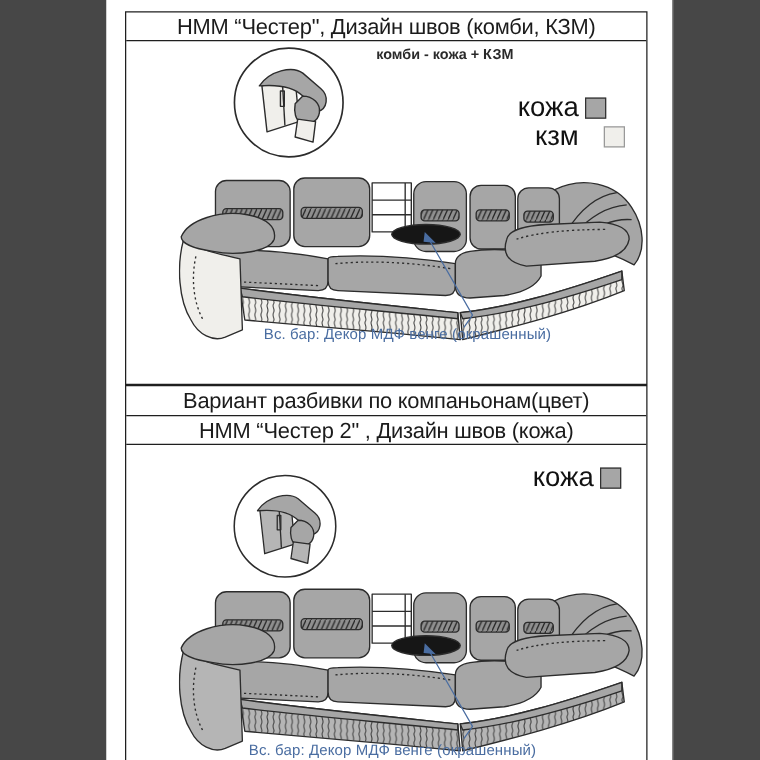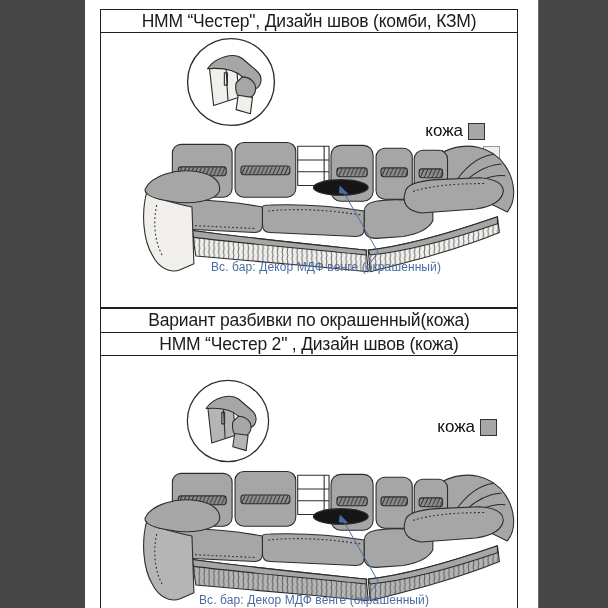--- a/index.html
+++ b/index.html
@@ -11,21 +11,21 @@
   .panel{position:absolute;left:100px;width:418px;border:1.5px solid #1f1f1f;background:#fff;box-sizing:border-box;}
   #panel1{top:9px;height:299px;}
   #panel2{top:308px;height:302px;}
   .hrow{position:relative;width:100%;border-bottom:1.5px solid #1f1f1f;box-sizing:border-box;
         display:flex;align-items:center;justify-content:center;
         font-size:17.5px;letter-spacing:-0.2px;white-space:nowrap;}
   .hrow.r1{height:24px;}
   .hrow.r2{height:23px;}
   .pbody{position:relative;width:100%;}
   .notes{position:absolute;left:200px;top:4px;font-size:11.5px;font-weight:700;line-height:15px;color:#2a2a2a;}
-  .legend-row{position:absolute;display:flex;align-items:center;gap:5px;font-size:17px;color:#111;margin-top:48px;}
+  .legend-row{position:absolute;display:flex;align-items:center;gap:5px;font-size:22px;color:#111;}
   .swatch{width:17px;height:17px;box-sizing:border-box;}
   .sw-leather{background:var(--leather,#a6a6a6);border:1.2px solid #333;}
   .sw-kzm{background:var(--kzm,#f0efeb);border:1.2px solid #999;}
   .inset{position:absolute;}
   .sofa{position:absolute;}
   .ann{position:absolute;font-size:12px;letter-spacing:0.1px;color:var(--annotation,#4a6da1);white-space:nowrap;}
   .v-kombi{--upl:var(--leather,#a6a6a6);--upx:var(--kzm,#f0efeb);}
   .v-kozha{--upl:var(--leather,#a6a6a6);--upx:var(--leather-light,#b5b5b5);}
 </style>
 </head>
@@ -102,41 +102,42 @@
 </svg>
 
 <div id="page">
   <div id="band-left" class="band"></div>
   <div id="band-right" class="band"></div>
 
   <div id="panel1" class="panel">
     <div class="hrow r2">НММ “Честер", Дизайн швов (комби, КЗМ)</div>
     <div class="pbody">
       <div class="notes">
+        <div>комби - кожа + КЗМ</div>
       </div>
       <div class="legend-row" style="top:40px;right:32px;">
         <span>кожа</span>
         <span class="swatch sw-leather"></span>
       </div>
       <div class="legend-row" style="top:63px;right:17px;gap:20px;">
         <span>кзм</span>
         <span class="swatch sw-kzm"></span>
       </div>
       <svg class="inset v-kombi" style="left:84px;top:3px;" width="92" height="92" viewBox="0 0 90 90">
         <use href="#inset-shape"></use>
       </svg>
       <svg class="sofa v-kombi" style="left:42px;top:106px;" width="376" height="140" viewBox="0 0 384 140">
         <use href="#sofa-shape"></use>
       </svg>
       <div class="ann" style="left:110px;top:227px;">Вс. бар: Декор МДФ венге (окрашенный)</div>
     </div>
   </div>
 
   <div id="panel2" class="panel">
-    <div class="hrow r1">Вариант разбивки по окрашенный(кожа)</div>
+    <div class="hrow r1">Вариант разбивки по компаньонам(цвет)</div>
     <div class="hrow r2">НММ “Честер 2" , Дизайн швов (кожа)</div>
     <div class="pbody">
       <div class="legend-row" style="top:13px;right:20px;">
         <span>кожа</span>
         <span class="swatch sw-leather"></span>
       </div>
       <svg class="inset v-kozha" style="left:84px;top:22px;" width="86" height="86" viewBox="0 0 90 90">
         <use href="#inset-shape"></use>
       </svg>
       <svg class="sofa v-kozha" style="left:42px;top:112px;" width="376" height="140" viewBox="0 0 384 140">

